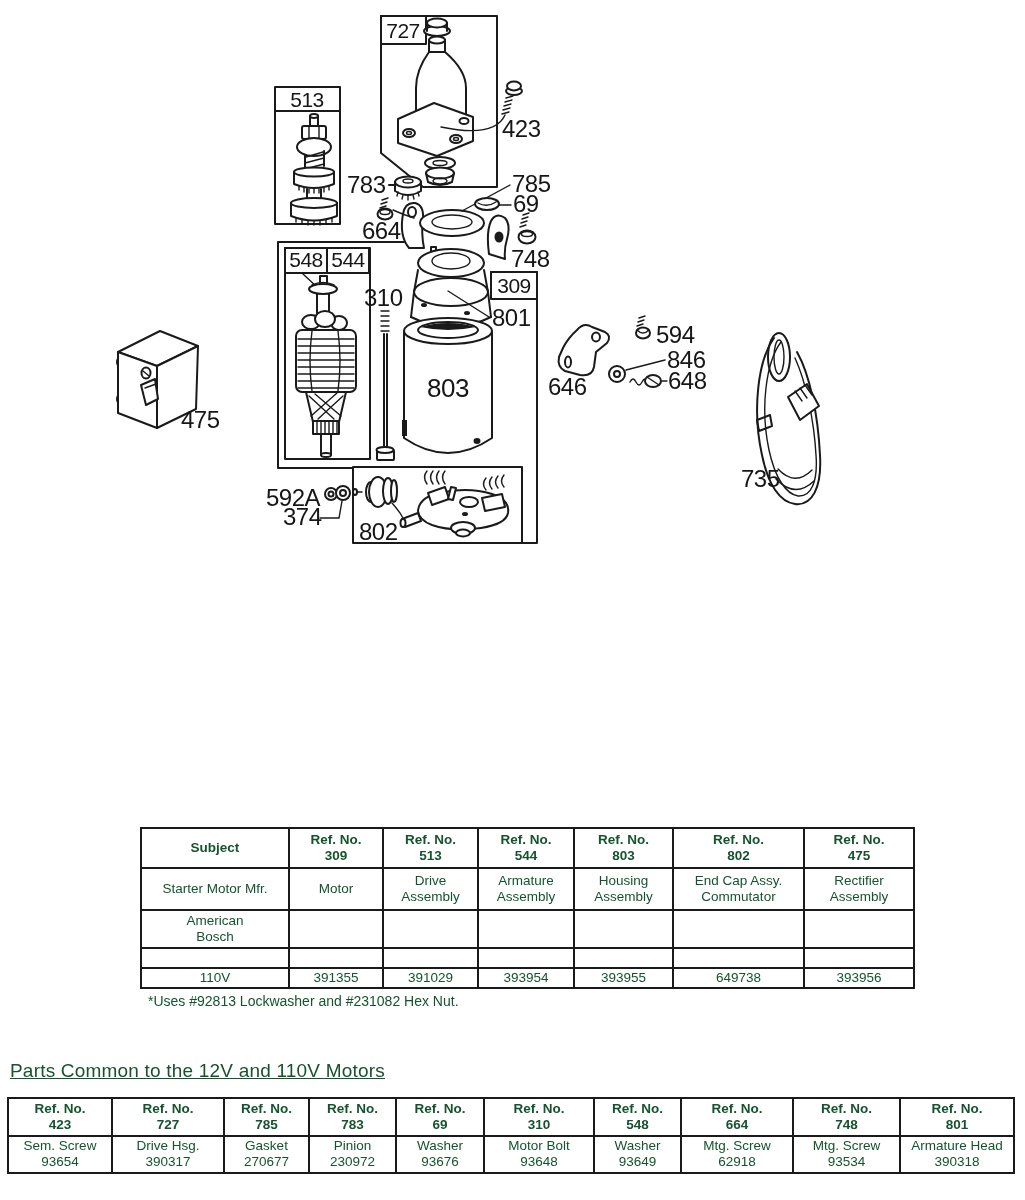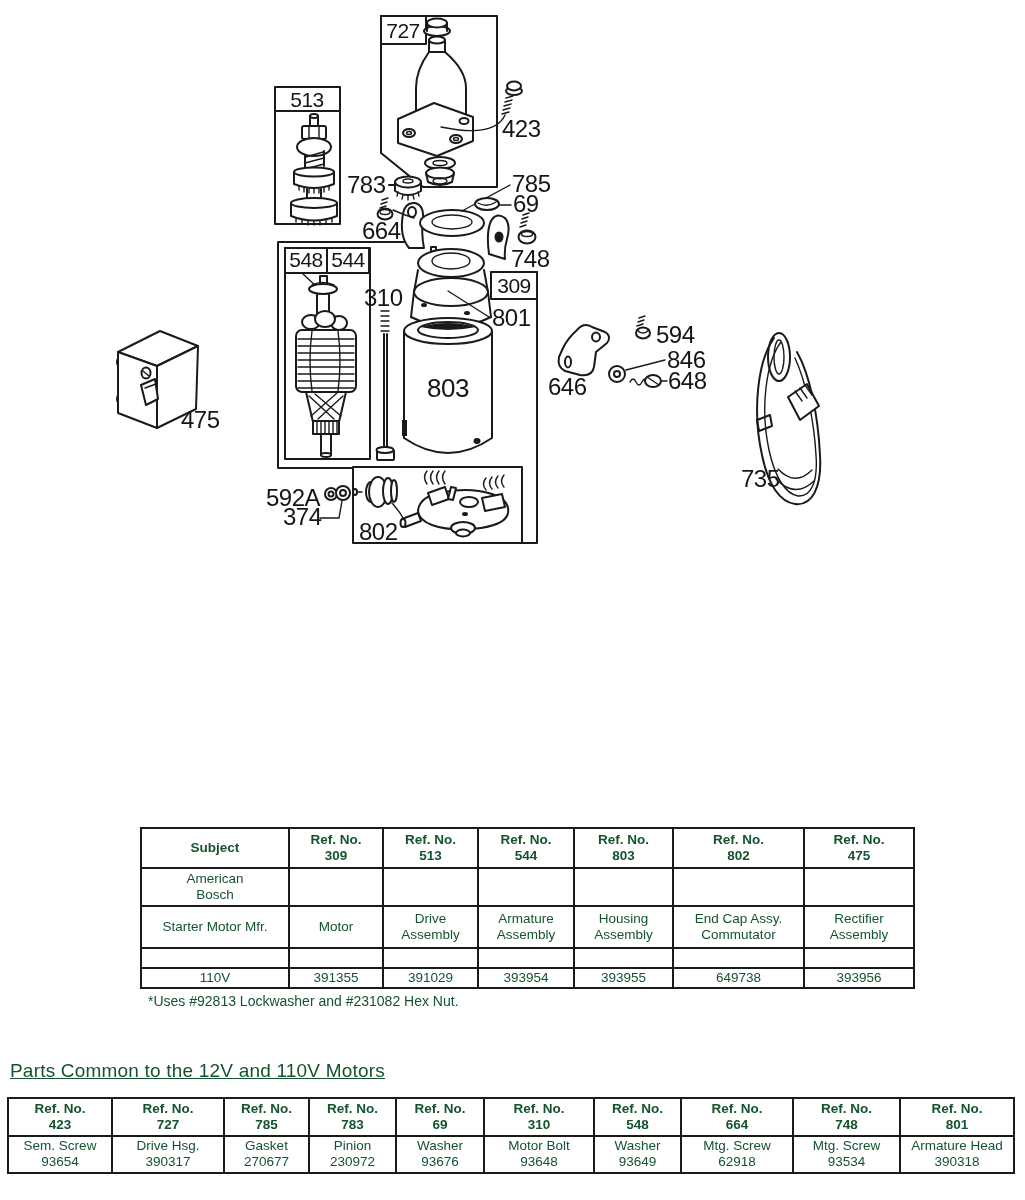--- a/index.html
+++ b/index.html
@@ -305,43 +305,43 @@
   <tbody>
         <tr style="height:40px">
     <td class="b">Subject</td>
     <td class="b"><div>Ref. No.</div><div>309</div></td>
     <td class="b"><div>Ref. No.</div><div>513</div></td>
     <td class="b"><div>Ref. No.</div><div>544</div></td>
     <td class="b"><div>Ref. No.</div><div>803</div></td>
     <td class="b"><div>Ref. No.</div><div>802</div></td>
     <td class="b"><div>Ref. No.</div><div>475</div></td>
   </tr>
-  <tr style="height:38px">
-    <td>American
-Bosch</td>
-    <td></td>
-          <td></td>
-    <td></td>
-          <td></td>
-    <td></td>
-          <td></td>
-  </tr>
   <tr style="height:42px">
     <td>Starter Motor Mfr.</td>
     <td>Motor</td>
     <td>Drive
 Assembly</td>
     <td>Armature
 Assembly</td>
     <td>Housing
 Assembly</td>
     <td>End Cap Assy.
 Commutator</td>
     <td>Rectifier
 Assembly</td>
+  </tr>
+  <tr style="height:38px">
+    <td>American
+Bosch</td>
+    <td></td>
+          <td></td>
+    <td></td>
+          <td></td>
+    <td></td>
+          <td></td>
   </tr>
   <tr style="height:20px">
     <td></td>
           <td></td>
     <td></td>
           <td></td>
     <td></td>
           <td></td>
     <td></td>
   </tr>

